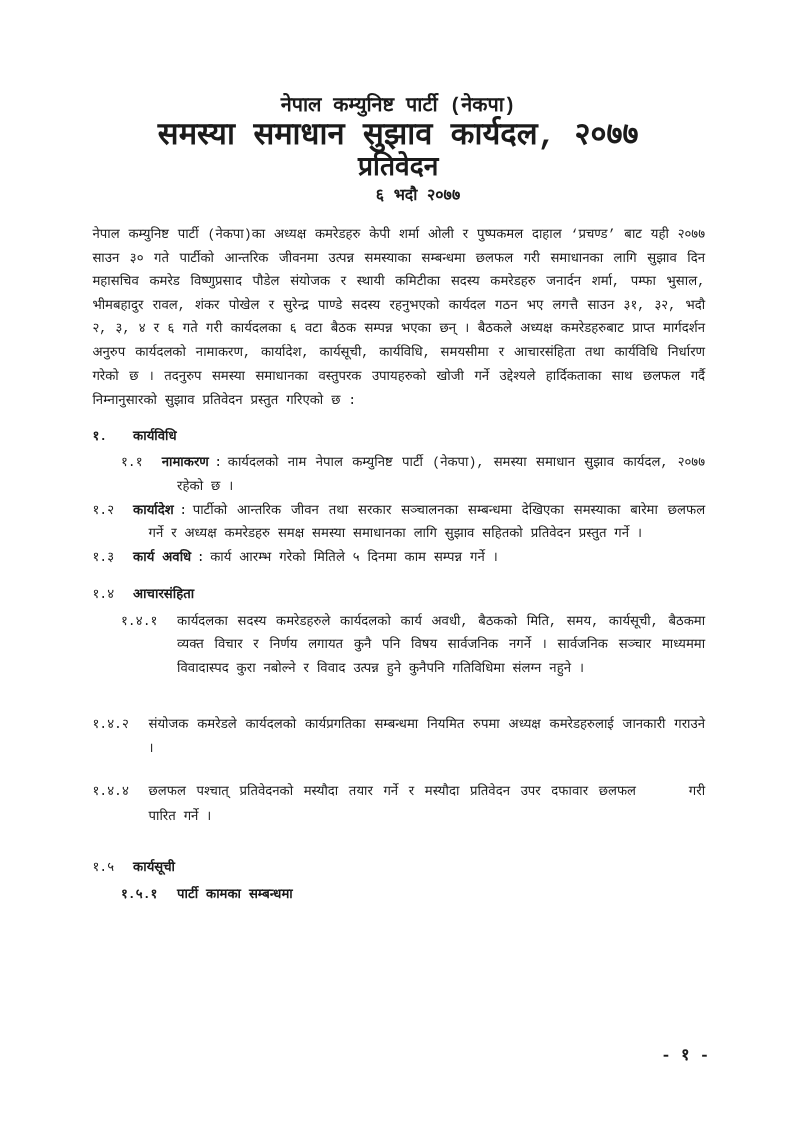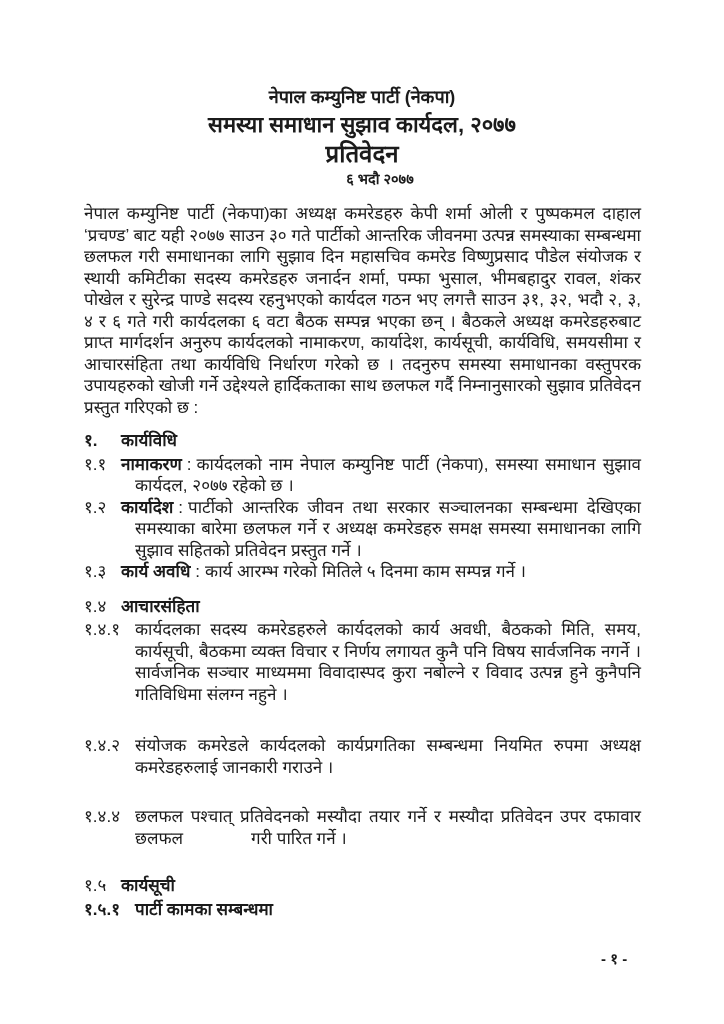--- a/index.html
+++ b/index.html
@@ -1,48 +1,48 @@
 <!DOCTYPE html>
 <html><head>
 <meta charset="utf-8">
 <style>
   html,body{margin:0;padding:0;background:#ffffff;}
   .page{
     position:relative;
     width:724px;height:1024px;
     background:#ffffff;
     color:#1b1b1b;
-    font-family:Liberation Sans, sans-serif;
+    font-family:Liberation Mono, monospace;
     overflow:hidden;
     box-sizing:border-box;
   }
   .doc-header{padding-top:84px;text-align:center;font-weight:700;}
   .doc-header .org{font-size:18px;line-height:26px;}
-  .doc-header .taskforce{font-size:22px;line-height:29px;}
+  .doc-header .taskforce{font-size:28px;line-height:29px;}
   .doc-header .report{font-size:24px;line-height:29px;}
   .doc-header .date{font-size:14.5px;line-height:22px;padding-left:36px;}
   .content{
     margin:13px 83px 0 84px;
-    font-size:17px;
+    font-size:12px;
     line-height:21.5px;
     text-align:justify;
   }
   .intro{margin:0;}
   .section-list{margin-top:12px;}
   .sec{margin:0;padding-left:51px;text-indent:-51px;}
   .num{display:inline-block;text-indent:0;}
   .num-n{width:37px;}
   .num-w{width:51px;}
   .bold{font-weight:700;}
   .hd{font-weight:700;}
   .sep{margin:0 5px;}
   .sep:empty{margin:0;}
   .mt0{margin-top:12px;}
-  .mt2{margin-top:2px;}
-  .mt10{margin-top:28px;}
+  .mt2{margin-top:2px;margin-left:26px;}
+  .mt10{margin-top:18px;}
   .mt13{margin-top:13px;}
   .mt14{margin-top:30px;}
   .mt16{margin-top:0;}
   .mt21{margin-top:21px;}
   .mt26{margin-top:26px;}
   .pageno{
     position:absolute;
     top:948px;left:601px;
     font-size:15px;font-weight:700;
     color:#1b1b1b;

